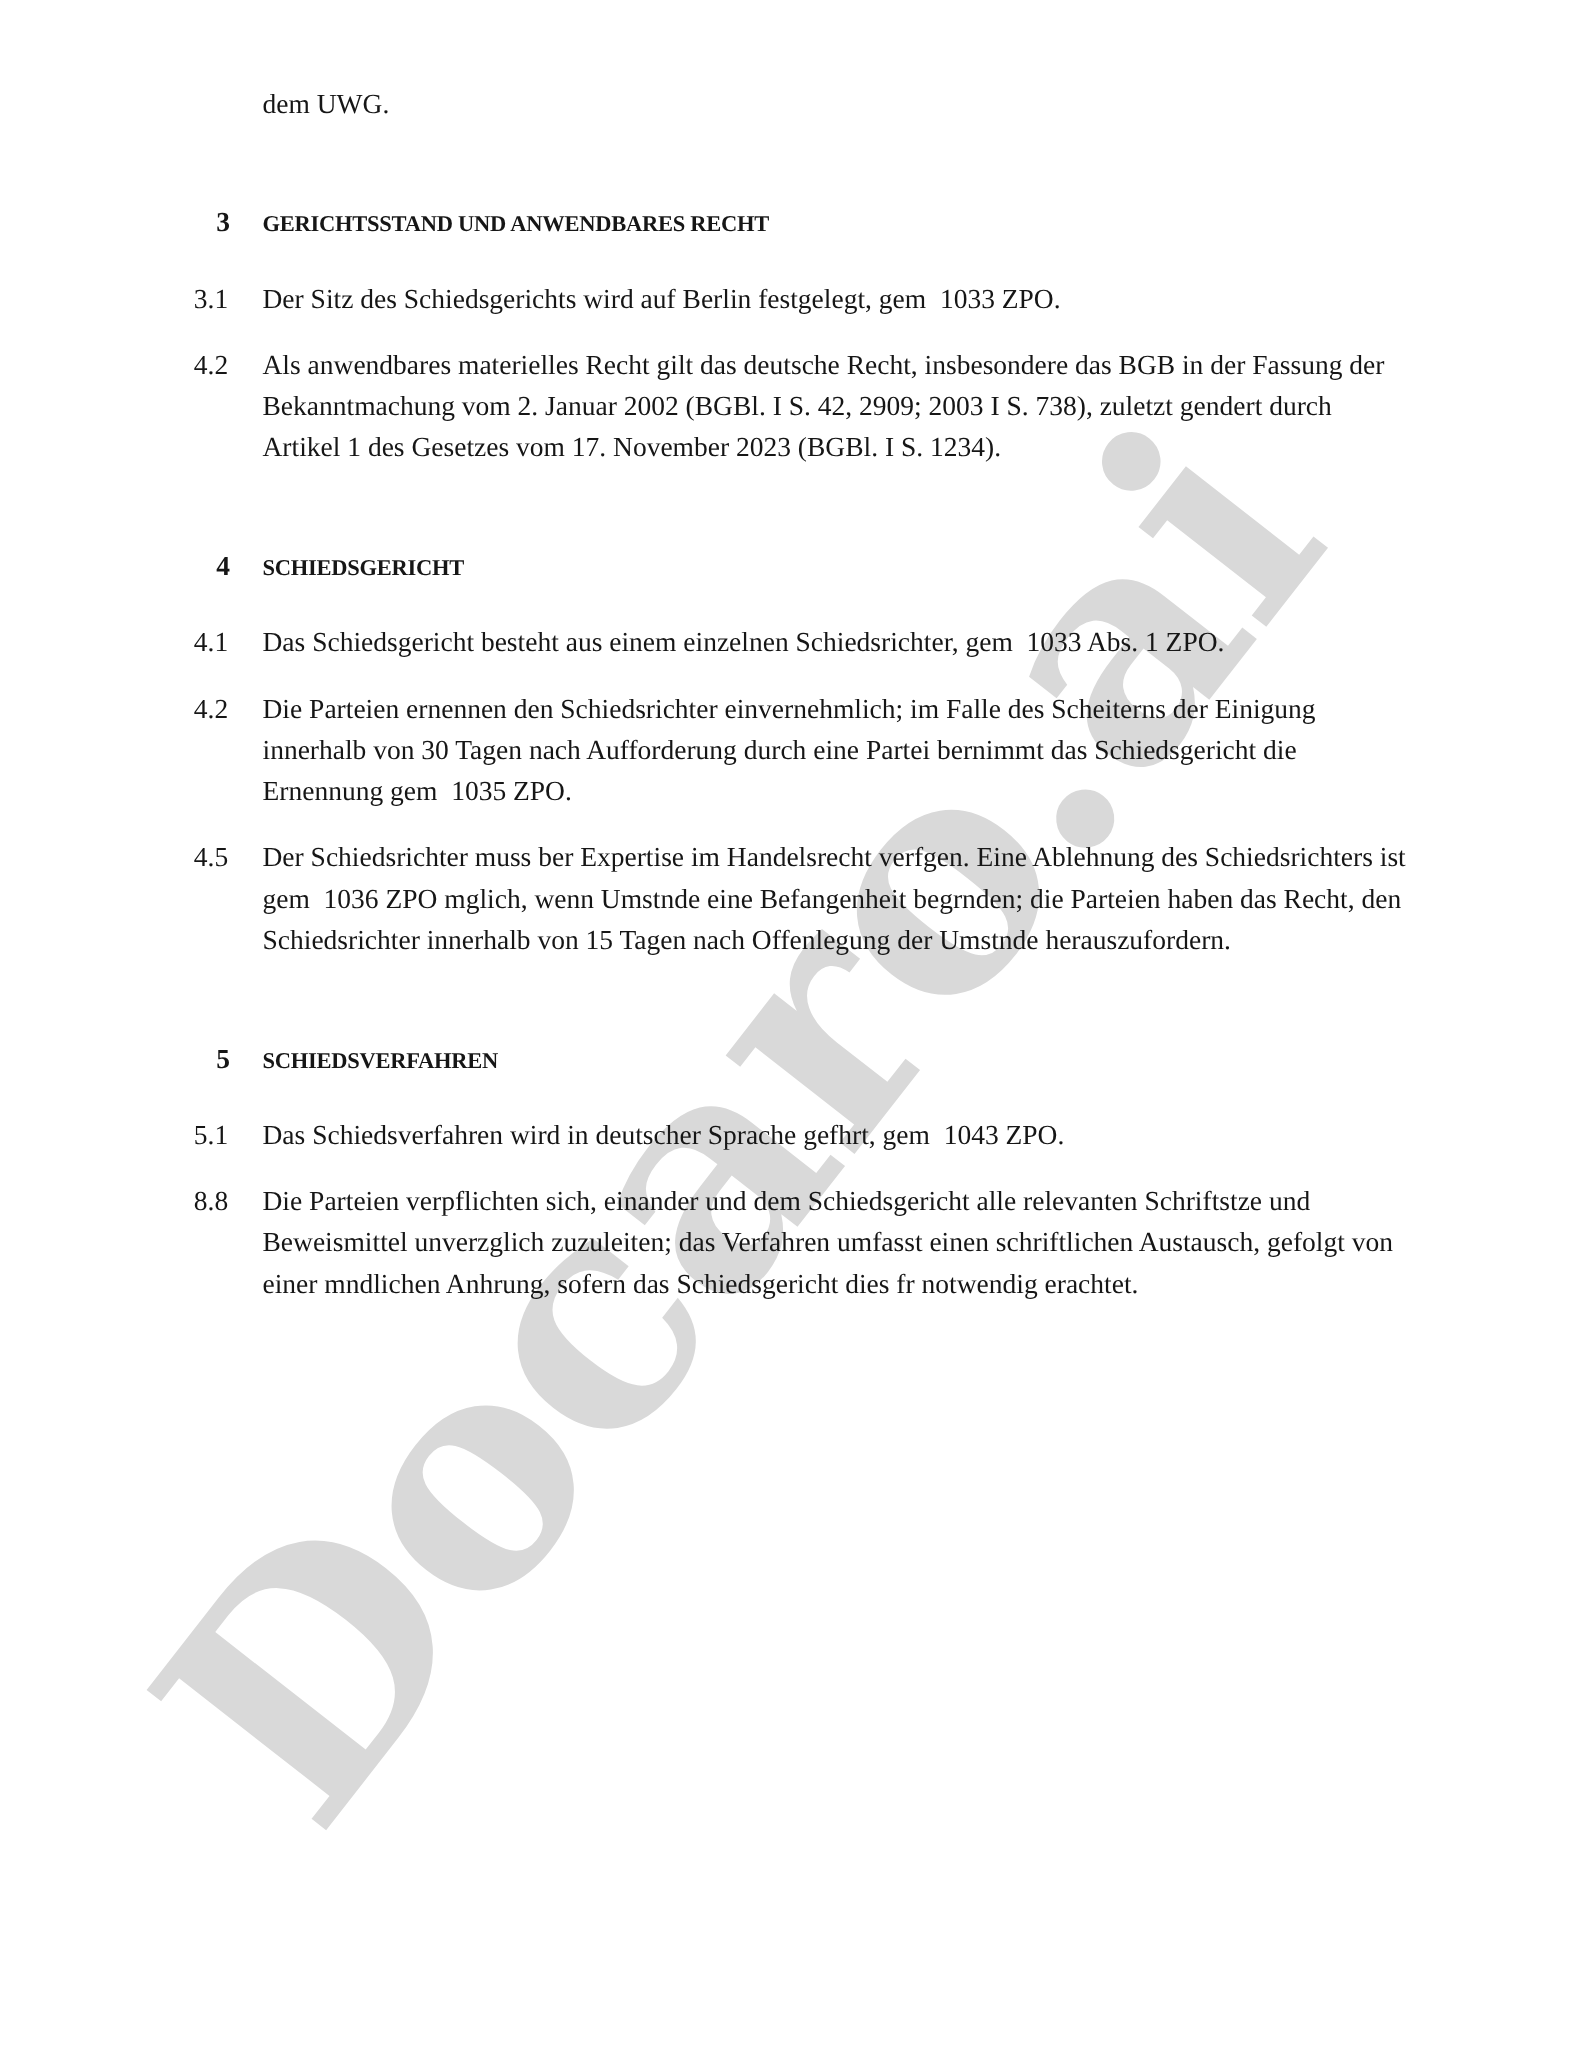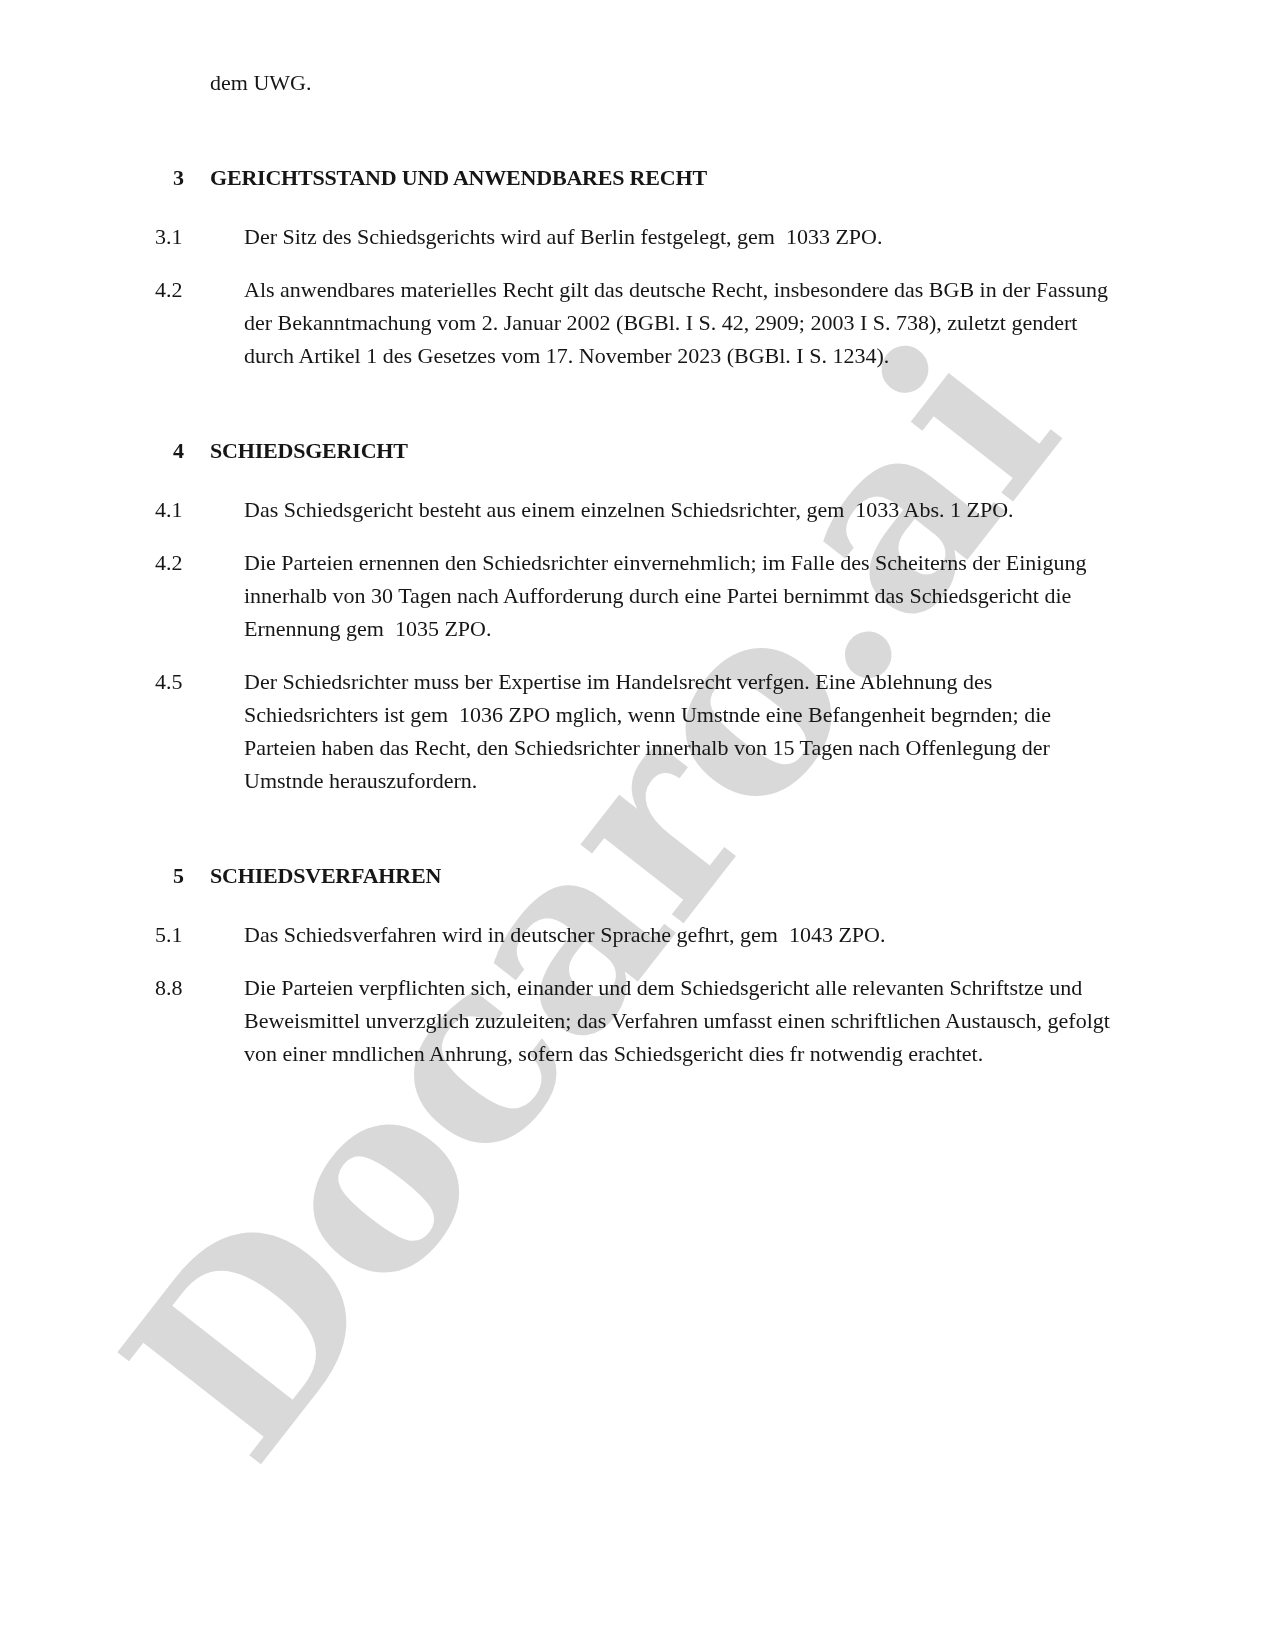--- a/index.html
+++ b/index.html
@@ -33,24 +33,24 @@
   }
   .row { display: flex; align-items: baseline; }
   .num {
     flex: 0 0 55px;
     box-sizing: border-box;
   }
   .continuation { padding-left: 55px; margin: 0 0 0 0; }
   .heading { margin: 62px 0 26px 0; font-weight: bold; }
   .heading .num { padding-left: 18px; }
   .heading .htitle {
-    margin: 0; font-size: 22px; line-height: 33px;
+    margin: 0; font-size: 18px; line-height: 33px;
     font-weight: bold; letter-spacing: -0.2px; text-align: right;
   }
-  .para { margin: 0 3px 20px 0; gap: 34px; }
+  .para { margin: 0 3px 20px 0; }
   .text { margin: 0; white-space: pre-wrap; }
 </style>
 </head>
 <body>
 
 <div class="watermark" style="color: rgb(217, 217, 217);">Docaro.ai</div>
 
 <div class="page">
 
   <p class="text continuation">dem UWG.</p>

